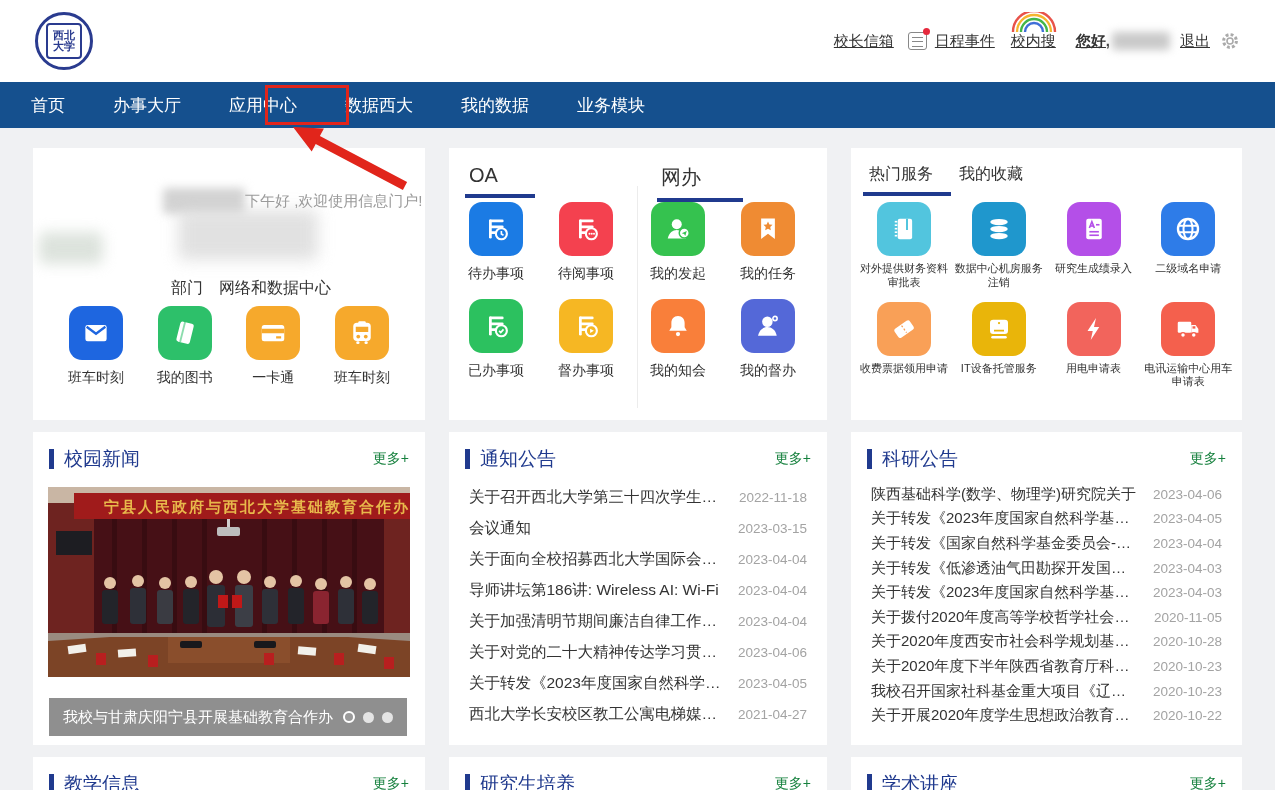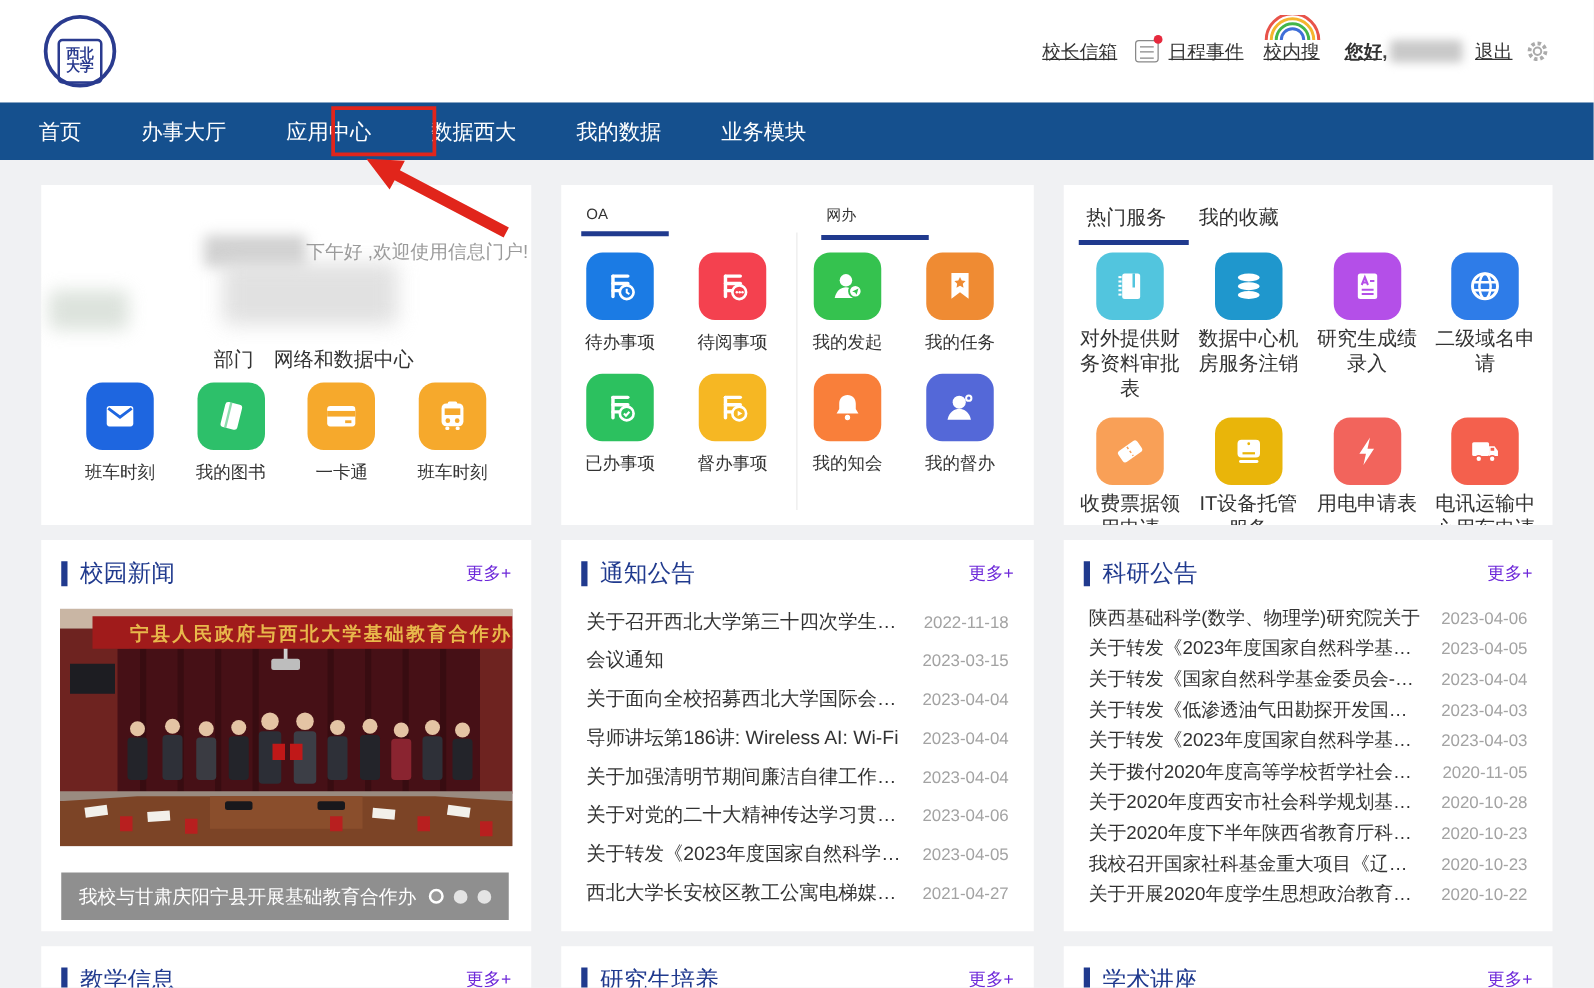--- a/index.html
+++ b/index.html
@@ -2,21 +2,21 @@
 <html><head>
 <meta charset="utf-8">
 <style>
   * { margin:0; padding:0; box-sizing:border-box; }
   html,body { width:1275px; height:790px; overflow:hidden; }
   body { font-family:"Liberation Sans","DejaVu Sans",sans-serif; background:#f0f1f3; position:relative; }
 
   
   .topbar { position:absolute; top:0; left:0; right:0; height:82px; background:#fff; display:flex; align-items:center; justify-content:space-between; padding:0 35px; z-index:5; }
   .logo { display:flex; align-items:center; gap:12px; }
-  .seal { width:58px; height:58px; border-radius:50%; border:3px solid #2a3b8f; display:flex; align-items:flex-end; justify-content:center; position:relative; }
+  .seal { width:58px; height:58px; border-radius:50%; border:3px solid #2a3b8f; display:flex; align-items:center; justify-content:center; position:relative; }
   .seal-inner { width:36px; height:36px; border:2px solid #2a3b8f; border-radius:4px; display:flex; align-items:center; justify-content:center; color:#2a3b8f; font-size:11px; font-weight:bold; line-height:1; text-align:center; }
   .logo-text { display:flex; flex-direction:column; }
   .logo-cn { font-family:"DejaVu Serif","Liberation Serif",serif; font-style:italic; font-weight:bold; font-size:34px; color:#2a3b8f; letter-spacing:8px; line-height:1; }
   .logo-en { font-size:13px; color:#2a3b8f; letter-spacing:2.6px; margin-top:5px; }
 
   .utils { display:flex; align-items:center; font-size:15px; color:#333;text-decoration:underline; }
   .utils .lnk { cursor:pointer; }
   .cal-ic { width:19px; height:18px; border:1.6px solid #888; border-radius:3px; position:relative; margin:0 8px 0 14px; }
   .cal-ic:before { content:""; position:absolute; left:3px; right:3px; top:4px; border-top:1.4px solid #888; }
   .cal-ic:after { content:""; position:absolute; left:3px; right:3px; top:8px; height:4px; border-top:1.4px solid #888; border-bottom:1.4px solid #888; }
@@ -47,40 +47,40 @@
   
   .p-greet { position:absolute; left:212px; top:44px; font-size:15px; color:#9a9a9a; }
   .p-blur1 { position:absolute; left:130px; top:40px; width:82px; height:26px; background:#d2d2d2; filter:blur(5px); border-radius:4px; }
   .p-blur2 { position:absolute; left:145px; top:62px; width:140px; height:50px; background:#dcdcdc; filter:blur(8px); border-radius:6px; opacity:.85; }
   .p-blur3 { position:absolute; left:6px; top:84px; width:64px; height:32px; background:#d4dcd4; filter:blur(7px); border-radius:6px; opacity:.8; }
   .p-dept { position:absolute; left:138px; top:130px; font-size:16px; color:#333; display:flex; gap:16px; }
   .p-short { position:absolute; left:24px; right:24px; top:158px; display:flex; justify-content:space-between; }
   .sc { width:78px; cursor:pointer; }
 
   
-  .group-t { position:absolute; top:16px; font-size:12px; color:#333; padding-bottom:11px; }
+  .group-t { position:absolute; top:16px; font-size:20px; color:#333; padding-bottom:11px; }
   .group-t:after { content:""; position:absolute; left:-4px; bottom:0; height:4px; background:#203a8e; }
   .gt1 { left:20px; } .gt1:after { width:70px; }
   .gt2 { left:212px; } .gt2:after { width:86px; }
   .oa-div { position:absolute; left:188px; top:38px; height:222px; border-left:1px solid #ececec; }
   .oa-grid { position:absolute; top:54px; display:grid; grid-template-columns:84px 84px; column-gap:6px; row-gap:16px; }
   .og1 { left:8px; } .og2 { left:190px; }
 
   
   .svc-tabs { position:absolute; left:18px; top:16px; display:flex; gap:26px; }
   .svc-tab { font-size:16px; color:#333; padding-bottom:11px; position:relative; cursor:pointer; }
   .svc-tab.active:after { content:""; position:absolute; left:-6px; bottom:0; width:88px; height:4px; background:#203a8e; }
   .svc-grid { position:absolute; left:6px; right:6px; top:54px; display:grid; grid-template-columns:repeat(4,1fr); row-gap:12px; }
-  .svc-grid .t-label { font-size:16px; margin-top:6px; }
+  .svc-grid .t-label { font-size:11px; margin-top:6px; }
 
   
   .panel-head { position:absolute; left:16px; right:16px; top:14px; display:flex; align-items:center; }
   .pbar { width:5px; height:20px; background:#203a8e; margin-right:10px; }
   .ptitle { font-size:19px; color:#203a8e; font-weight:500; }
-  .pmore { margin-left:auto; font-size:14px; color:#6d28d9; cursor:pointer; }
+  .pmore { margin-left:auto; font-size:14px; color:#15803d; cursor:pointer; }
 
   
   .photo { position:absolute; left:15px; top:55px; }
   .caption { position:absolute; left:16px; right:18px; top:266px; height:38px; background:#8f8f8f; color:#fff; display:flex; align-items:center; padding:0 14px; font-size:15px; }
   .dots { margin-left:auto; display:flex; align-items:center; gap:8px; }
   .dot { width:11px; height:11px; border-radius:50%; background:#e4e4e4; cursor:pointer; }
   .dot.active { width:12px; height:12px; background:#9a9a9a; border:2px solid #fff; }
 
   
   .nlist { position:absolute; left:20px; right:20px; top:50px; }

